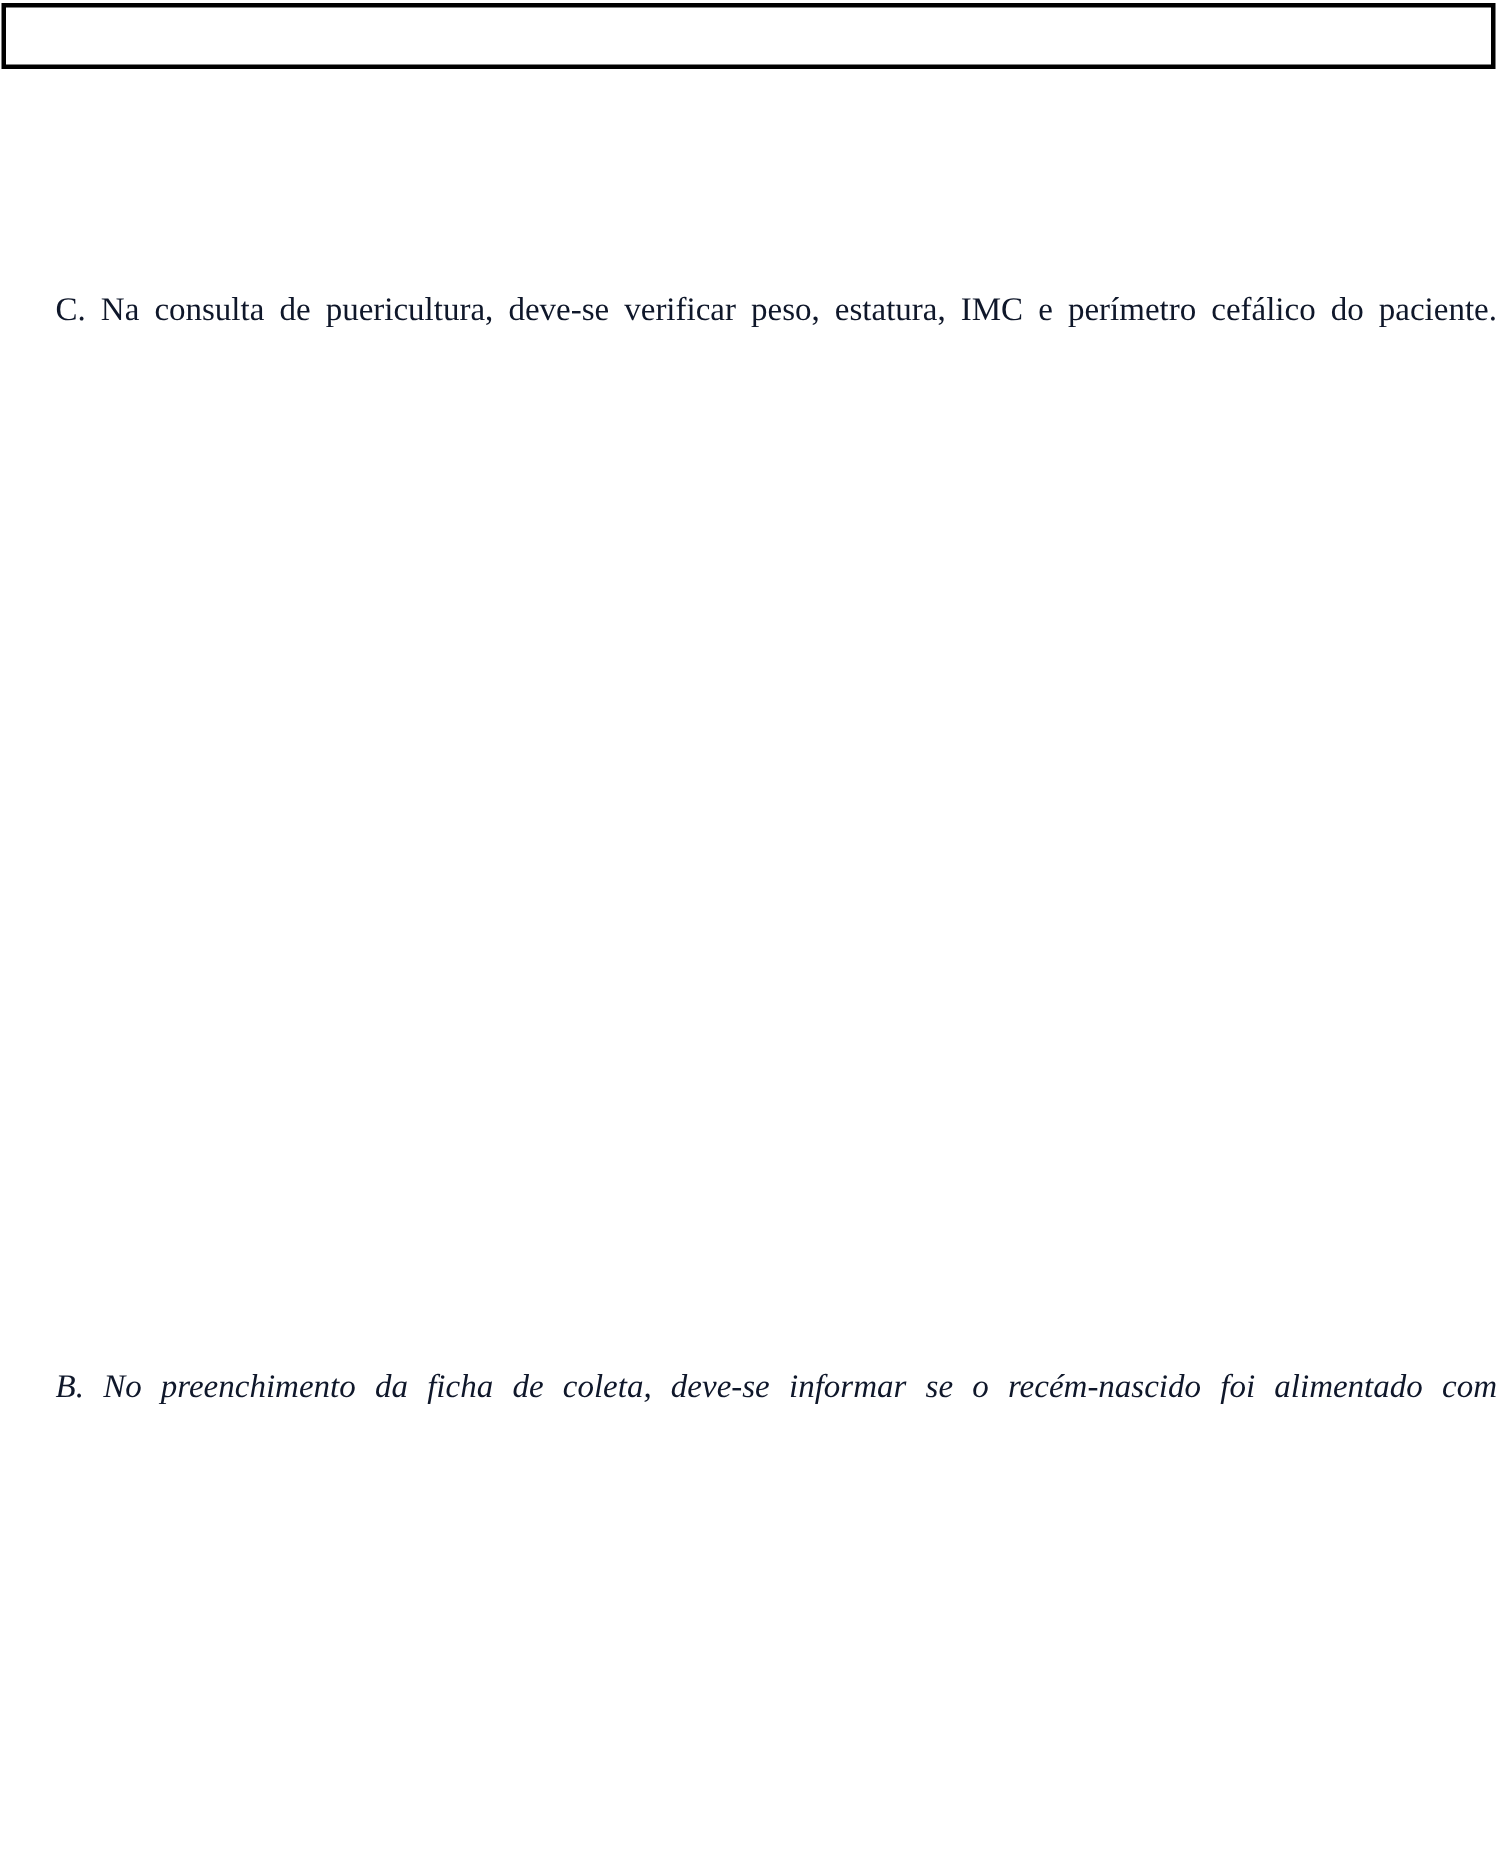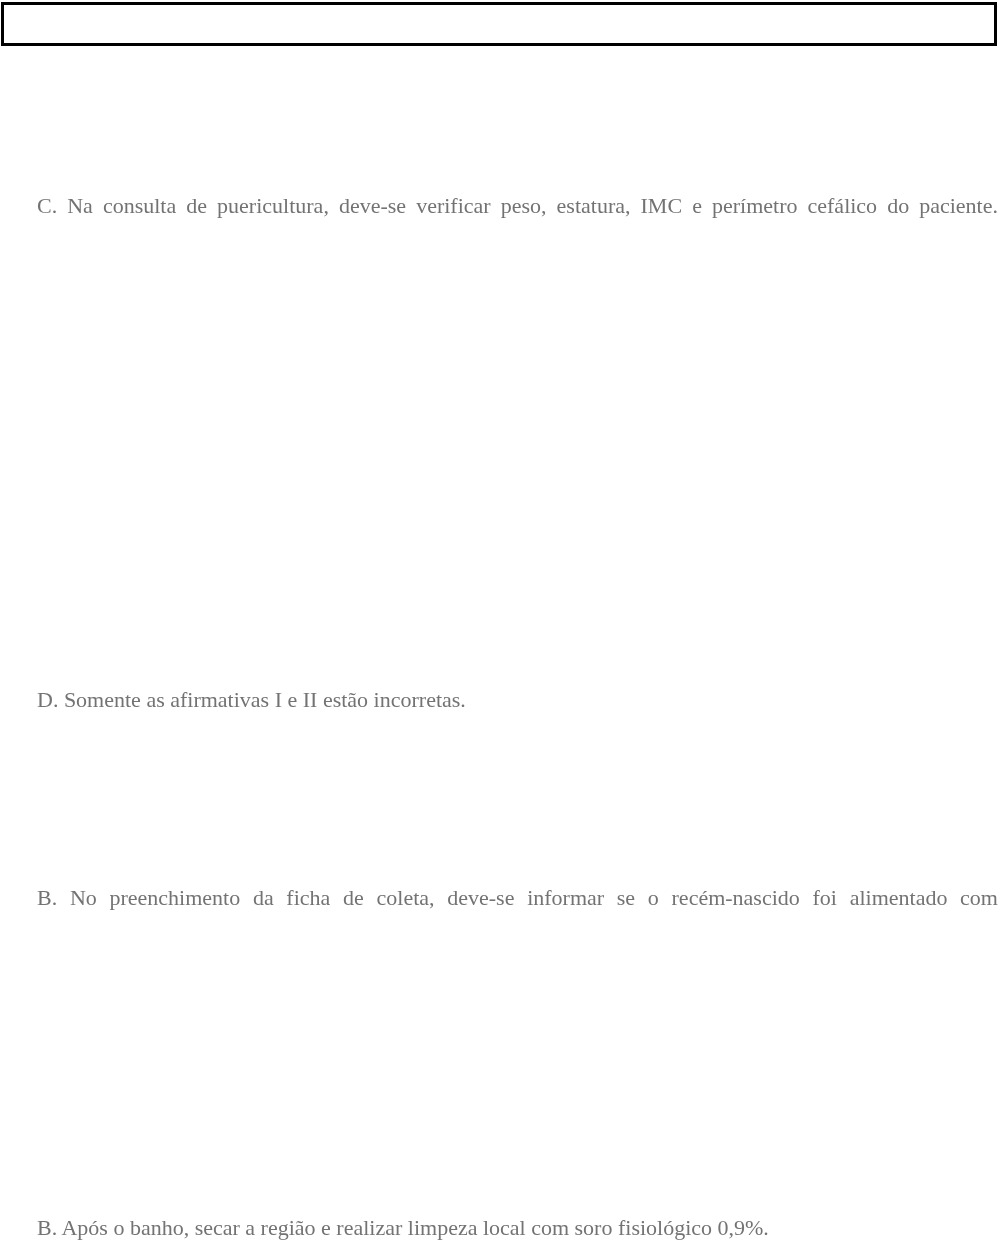--- a/index.html
+++ b/index.html
@@ -25,44 +25,42 @@
     height: 44px;
     border: 3px solid #000000;
     background: #ffffff;
   }
   .text-block {
     position: absolute;
     left: 37px;
     width: 961px;
     font-size: 22px;
     line-height: 28px;
-    color: #737373;
+    color: #0f172a;
     text-align: left;
     white-space: normal;
   }
   .stretch {
     text-align: justify;
     text-align-last: justify;
   }
   .block-c  { top: 192px; }
   .block-d  { top: 686px; }
-  .block-b1 { top: 884px; }
+  .block-b1 { top: 910px; font-style: italic; }
   .block-b2 { top: 1214px; }
   .line { display: block; height: 28px; }
 </style>
 </head>
 <body>
 
 <div class="page">
 
   <div class="header-box"></div>
 
   <div class="text-block stretch block-c">C. Na consulta de puericultura, deve-se verificar peso, estatura, IMC e perímetro cefálico do paciente.</div>
 
-  <div class="text-block block-d">D. Somente as afirmativas I e II estão incorretas.</div>
 
   <div class="text-block block-b1">
     <span class="line stretch">B. No preenchimento da ficha de coleta, deve-se informar se o recém-nascido foi alimentado com</span>
   </div>
 
-  <div class="text-block block-b2">B. Após o banho, secar a região e realizar limpeza local com soro fisiológico 0,9%.</div>
 
 </div>
 
 </body></html>

